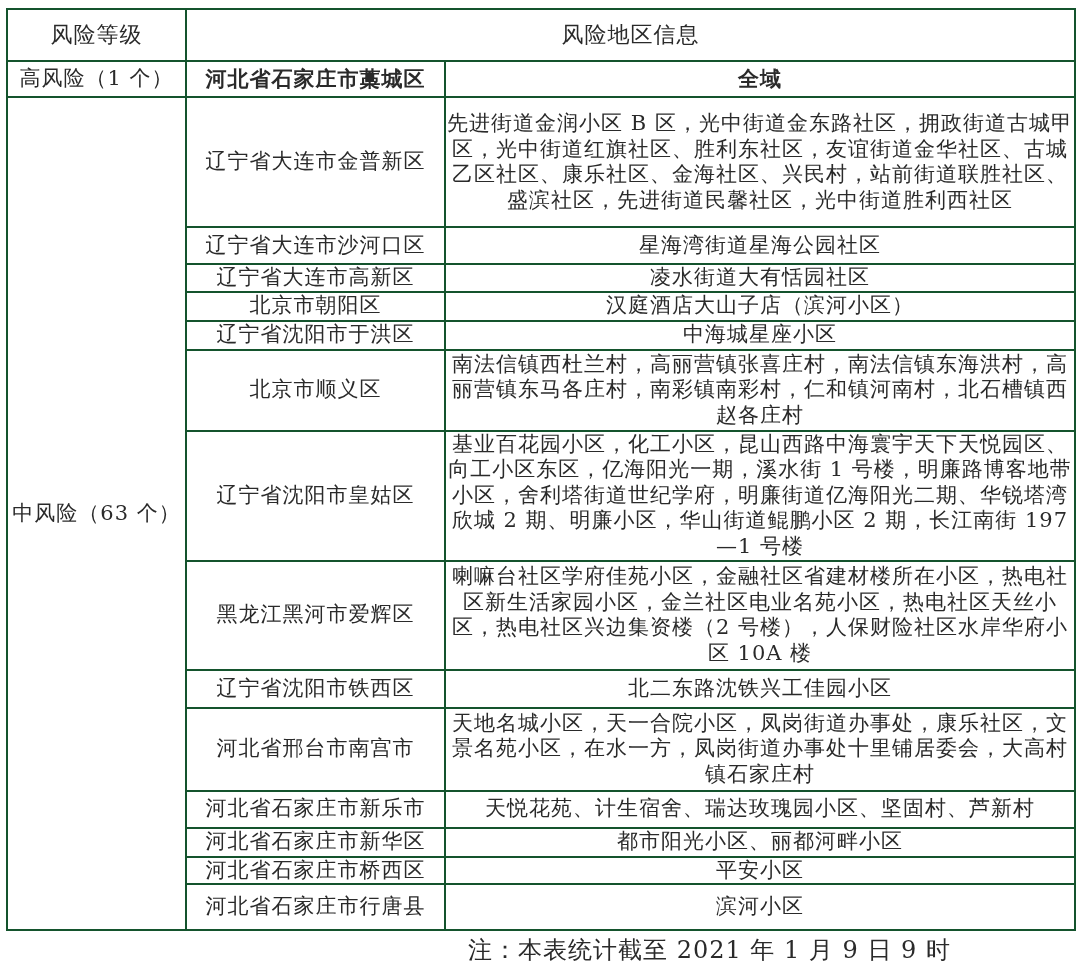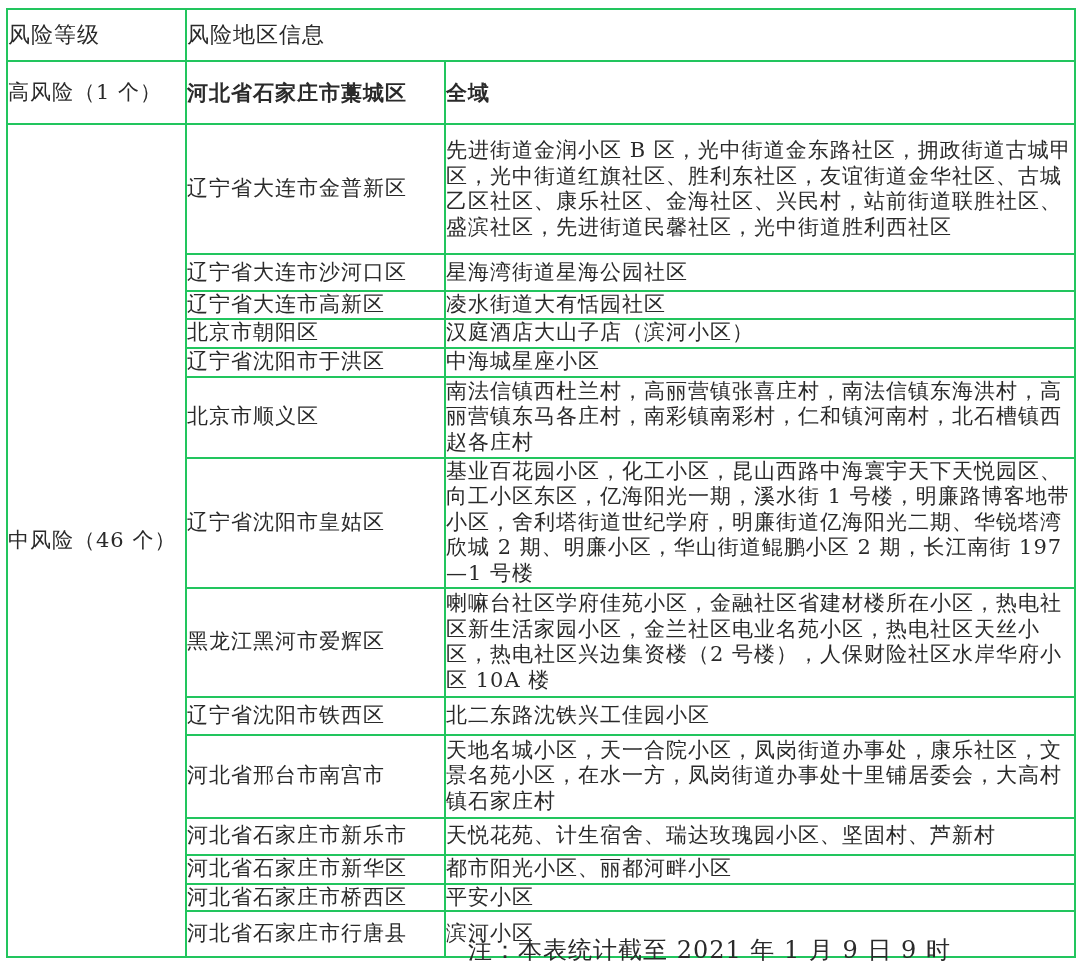--- a/index.html
+++ b/index.html
@@ -1,47 +1,47 @@
 <!DOCTYPE html>
 <html><head>
 <meta charset="utf-8">
 <style>
   html, body { margin: 0; padding: 0; background: #ffffff; }
   body { width: 1080px; height: 968px; position: relative; overflow: hidden;
          font-family: "DejaVu Serif", "Liberation Serif", serif; color: #2a2a2a; }
   table.risk { position: absolute; left: 6px; top: 8px; width: 1068px;
                border-collapse: collapse; table-layout: fixed; }
-  table.risk td, table.risk th { border: 2px solid #22c55e; padding: 0 0;
-               text-align: left; vertical-align: middle; font-size: 21px;
+  table.risk td, table.risk th { border: 2px solid #14532d; padding: 0 0;
+               text-align: center; vertical-align: middle; font-size: 21px;
                line-height: 25.5px; font-weight: normal; letter-spacing: 1px; overflow: hidden; }
   table.risk th { font-size: 22px; font-family: "DejaVu Sans", "Liberation Sans", sans-serif; }
   .bold { font-weight: bold !important; }
   .note { position: absolute; left: 468px; top: 934px; font-size: 24px; letter-spacing: 1px; }
 </style>
 </head>
 <body>
 
 <table class="risk">
   <colgroup>
     <col style="width:179px">
     <col style="width:259px">
     <col style="width:630px">
   </colgroup>
   <tbody>
       <tr style="height:52px">
     <th>风险等级</th>
     <th colspan="2">风险地区信息</th>
   </tr>
-  <tr style="height:63px">
+  <tr style="height:36px">
     <td>高风险（1 个）</td>
     <td class="bold">河北省石家庄市藁城区</td>
     <td class="bold">全域</td>
   </tr>
   <tr style="height:130px">
-    <td rowspan="14">中风险（46 个）</td>
+    <td rowspan="14">中风险（63 个）</td>
     <td>辽宁省大连市金普新区</td>
     <td>先进街道金润小区 B 区，光中街道金东路社区，拥政街道古城甲区，光中街道红旗社区、胜利东社区，友谊街道金华社区、古城乙区社区、康乐社区、金海社区、兴民村，站前街道联胜社区、盛滨社区，先进街道民馨社区，光中街道胜利西社区</td>
   </tr>
   <tr style="height:37px">
     <td>辽宁省大连市沙河口区</td>
     <td>星海湾街道星海公园社区</td>
   </tr>
   <tr style="height:19px">
     <td>辽宁省大连市高新区</td>
     <td>凌水街道大有恬园社区</td>

